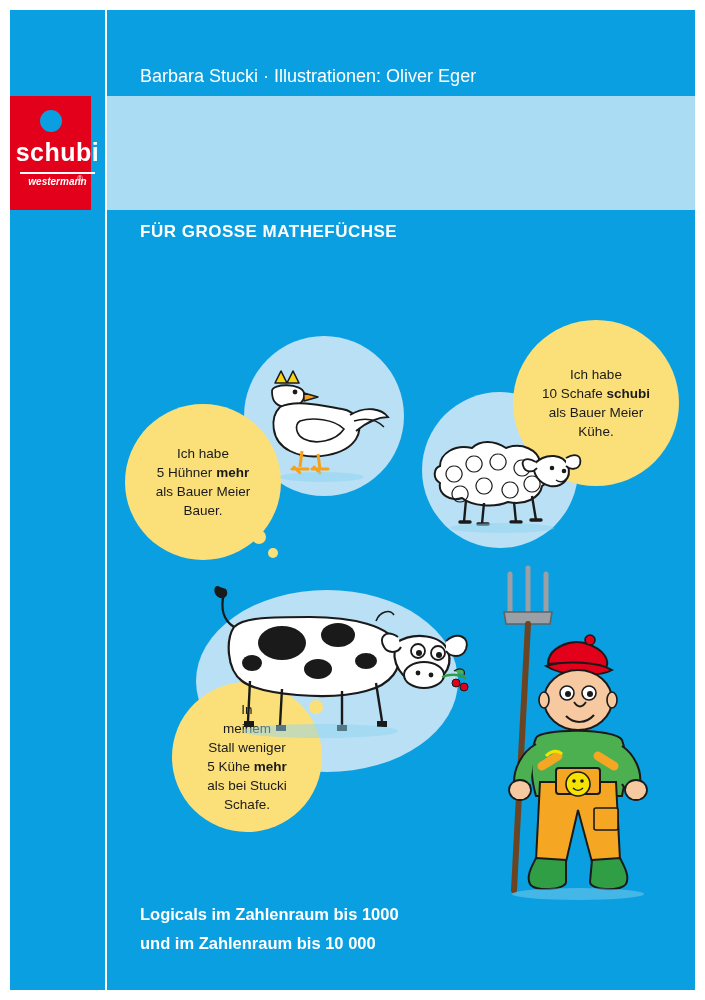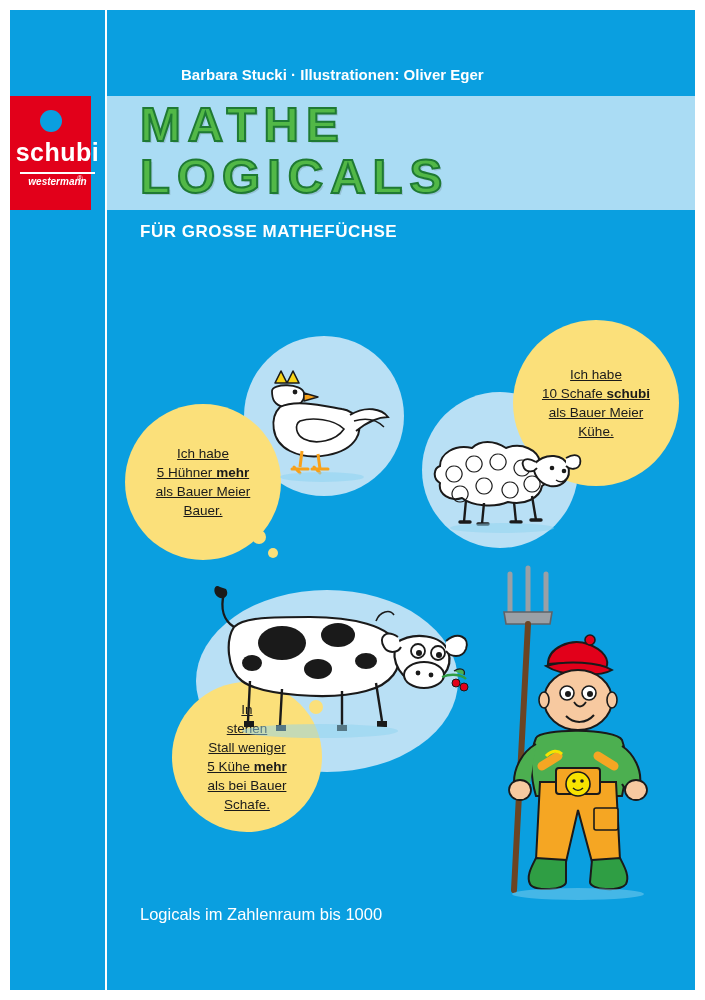--- a/index.html
+++ b/index.html
@@ -87,24 +87,23 @@
   }
   .logo-reg {
     position: absolute;
     right: 8px; top: 78px;
     font-size: 8px;
   }
   
   .authors {
     position: absolute;
     left: 140px; top: 66px;
-    font-size: 15px;
-    font-weight: bold;
+    font-size: 18px;
+    font-weight: normal;
     color: #ffffff;
-    margin-left: 41px;
   }
   
   .title-band {
     position: absolute;
     left: 107px; top: 96px;
     width: 588px; height: 114px;
     background: #aadcf4;
   }
   .title-main {
     position: absolute;
@@ -130,39 +129,38 @@
   .bubble {
     position: absolute;
     border-radius: 50%;
     display: flex;
     align-items: center;
     justify-content: center;
     text-align: center;
     color: #1a1a1a;
     font-size: 13.5px;
     line-height: 19px;
-    text-decoration: underline;
   }
   .bubble-yellow { background: #fbe07a; }
   .bubble-blue  { background: #b9e0f5; }
   .bubble b { font-weight: bold; }
   .bubble-text { padding: 0 12px; }
 
   .tail {
     position: absolute;
     border-radius: 50%;
     background: #fbe07a;
   }
 
   
   .footer {
     position: absolute;
     left: 140px; top: 900px;
     font-size: 16.5px;
-    font-weight: normal;
+    font-weight: bold;
     color: #ffffff;
     line-height: 29px;
   }
   svg { display: block; }
   .art { position: absolute; }
 </style>
 </head>
 <body>
 
 <div id="page">
@@ -191,24 +189,24 @@
       <span>als Bauer Meier</span><br>
       <span>Kühe.</span>
     </div>
   </div>
 
   <div class="tail" style="left:309px; top:700px; width:14px; height:14px;"></div>
   <div class="tail" style="left:324px; top:684px; width:10px; height:10px;"></div>
   <div class="bubble bubble-yellow" style="left:172px; top:682px; width:150px; height:150px;">
     <div class="bubble-text">
       <span>In</span><br>
-      <span>stehen</span><br>
+      <span>meinem</span><br>
       <span>Stall weniger</span><br>
       5 Kühe <b>mehr</b><br>
-      <span>als bei Bauer</span><br>
+      <span>als bei Stucki</span><br>
       <span>Schafe.</span>
     </div>
   </div>
 
   <div class="art" style="left:250px; top:355px; width:150px; height:130px;">
     <svg width="150" height="130" viewBox="0 0 150 130">
       <path d="M25 28 L31 16 L37 28 L43 16 L49 28 Z" fill="#f7d417" stroke="#1a1a1a" stroke-width="1.6" stroke-linejoin="round"></path>
       <path d="M22 36 C22 28, 52 28, 54 38 C56 48, 44 54, 34 52 C24 50, 22 44, 22 36 Z" fill="#ffffff" stroke="#1a1a1a" stroke-width="1.8"></path>
       <path d="M54 38 L68 42 L54 46 Z" fill="#f7a11a" stroke="#1a1a1a" stroke-width="1.4" stroke-linejoin="round"></path>
       <circle cx="45" cy="37" r="2.4" fill="#1a1a1a"></circle>
@@ -321,23 +319,20 @@
   <div class="logo-box">
     <div class="logo-dot"></div>
     <div class="logo-name">schubi</div>
     <div class="logo-rule"></div>
     <div class="logo-sub">westermann</div>
     <div class="logo-reg">®</div>
   </div>
 
   <div class="title-band"></div>
   <div class="authors">Barbara Stucki · Illustrationen: Oliver Eger</div>
-  <div class="title-main">
-    <div>MATHE</div>
-    <div>LOGICALS</div>
-  </div>
   <div class="subtitle">FÜR GROSSE MATHEFÜCHSE</div>
 
   <div class="footer">
     <div>Logicals im Zahlenraum bis 1000</div>
+    <div>und im Zahlenraum bis 10 000</div>
   </div>
 
 </div>
 
 </body></html>

